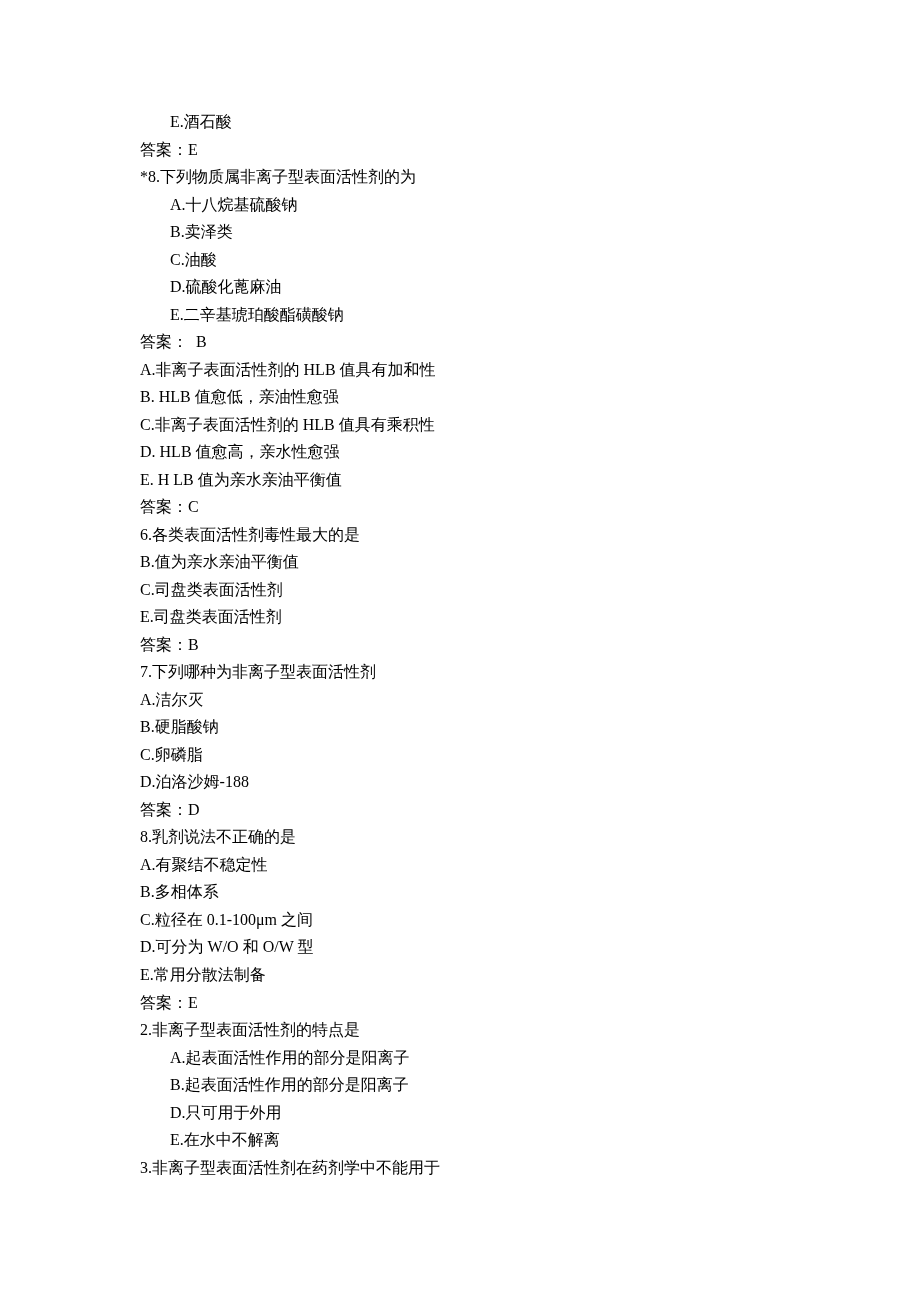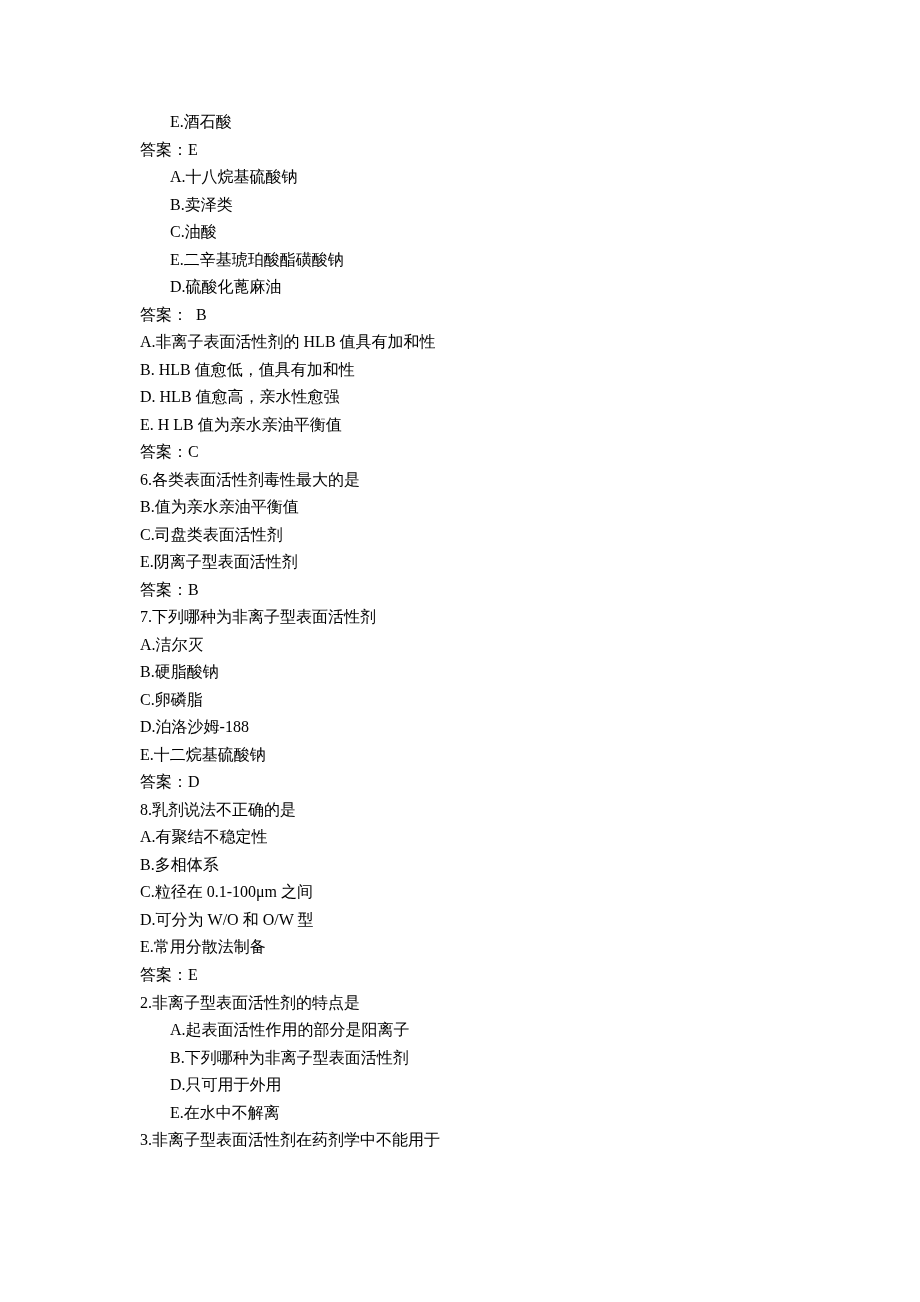--- a/index.html
+++ b/index.html
@@ -24,49 +24,50 @@
   .indent {
     padding-left: 30px;
   }
 </style>
 </head>
 <body>
 
 <div class="page" id="page-root">
     <div class="line indent">E.酒石酸</div>
     <div class="line">答案：E</div>
+    <div class="line">*8.下列物质属非离子型表面活性剂的为</div>
     <div class="line indent">A.十八烷基硫酸钠</div>
     <div class="line indent">B.卖泽类</div>
     <div class="line indent">C.油酸</div>
+    <div class="line indent">D.硫酸化蓖麻油</div>
     <div class="line indent">E.二辛基琥珀酸酯磺酸钠</div>
-    <div class="line indent">D.硫酸化蓖麻油</div>
     <div class="line">答案：  B</div>
     <div class="line">A.非离子表面活性剂的 HLB 值具有加和性</div>
-    <div class="line">B. HLB 值愈低，值具有加和性</div>
+    <div class="line">B. HLB 值愈低，亲油性愈强</div>
+    <div class="line">C.非离子表面活性剂的 HLB 值具有乘积性</div>
     <div class="line">D. HLB 值愈高，亲水性愈强</div>
     <div class="line">E. H LB 值为亲水亲油平衡值</div>
     <div class="line">答案：C</div>
     <div class="line">6.各类表面活性剂毒性最大的是</div>
     <div class="line">B.值为亲水亲油平衡值</div>
     <div class="line">C.司盘类表面活性剂</div>
-    <div class="line">E.阴离子型表面活性剂</div>
+    <div class="line">E.司盘类表面活性剂</div>
     <div class="line">答案：B</div>
     <div class="line">7.下列哪种为非离子型表面活性剂</div>
     <div class="line">A.洁尔灭</div>
     <div class="line">B.硬脂酸钠</div>
     <div class="line">C.卵磷脂</div>
     <div class="line">D.泊洛沙姆-188</div>
-    <div class="line">E.十二烷基硫酸钠</div>
     <div class="line">答案：D</div>
     <div class="line">8.乳剂说法不正确的是</div>
     <div class="line">A.有聚结不稳定性</div>
     <div class="line">B.多相体系</div>
     <div class="line">C.粒径在 0.1-100μm 之间</div>
     <div class="line">D.可分为 W/O 和 O/W 型</div>
     <div class="line">E.常用分散法制备</div>
     <div class="line">答案：E</div>
     <div class="line">2.非离子型表面活性剂的特点是</div>
     <div class="line indent">A.起表面活性作用的部分是阳离子</div>
-    <div class="line indent">B.下列哪种为非离子型表面活性剂</div>
+    <div class="line indent">B.起表面活性作用的部分是阳离子</div>
     <div class="line indent">D.只可用于外用</div>
     <div class="line indent">E.在水中不解离</div>
     <div class="line">3.非离子型表面活性剂在药剂学中不能用于</div>
   </div>
 
 </body></html>

